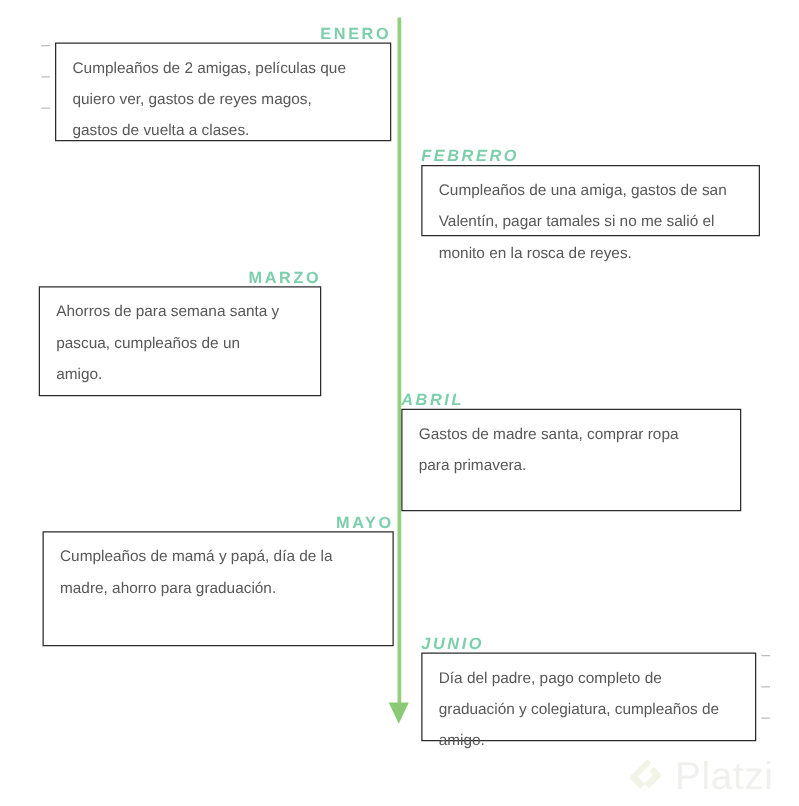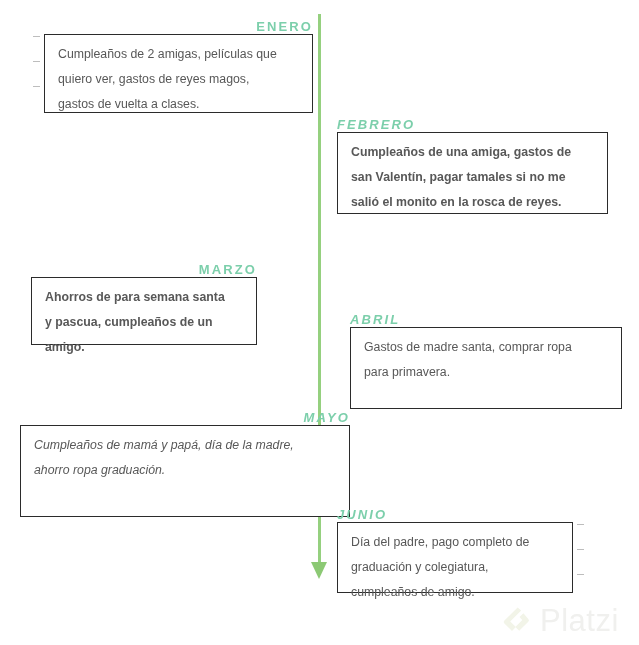--- a/index.html
+++ b/index.html
@@ -79,32 +79,32 @@
   }
   .ticks.on-left  { left: -11px; }
   .ticks.on-right { right: -11px; }
 
   
   
   #entry-enero           { left: 44px;  top: 20px;  width: 269px; }
   #entry-enero .note-box { height: 79px; }
   
   #entry-febrero           { left: 337px; top: 118px; width: 271px; }
-  #entry-febrero .note-box { height: 82px; font-weight: bold; }
+  #entry-febrero .note-box { height: 57px; }
   
-  #entry-marzo           { left: 31px;  top: 215px; width: 226px; margin-top: 48px; }
-  #entry-marzo .note-box { height: 68px; font-weight: bold; }
+  #entry-marzo           { left: 31px;  top: 215px; width: 226px; }
+  #entry-marzo .note-box { height: 88px; }
   
-  #entry-abril           { left: 350px; top: 313px; width: 272px; }
+  #entry-abril           { left: 321px; top: 313px; width: 272px; }
   #entry-abril .note-box { height: 82px; }
   
-  #entry-mayo           { left: 20px;  top: 411px; width: 330px; font-style: italic; }
+  #entry-mayo           { left: 34px;  top: 411px; width: 281px; }
   #entry-mayo .note-box { height: 92px; }
   
-  #entry-junio           { left: 337px; top: 508px; width: 236px; }
+  #entry-junio           { left: 337px; top: 508px; width: 268px; }
   #entry-junio .note-box { height: 71px; }
 
   
   .watermark {
     position: absolute;
     left: 503px;
     top: 605px;
     display: flex;
     align-items: center;
     gap: 7px;
@@ -156,21 +156,21 @@
   <div class="entry right" id="entry-abril">
     <div class="month-label">ABRIL</div>
     <div class="note-box">
       <span>Gastos de madre santa, comprar ropa para primavera.</span>
     </div>
   </div>
 
   <div class="entry left" id="entry-mayo">
     <div class="month-label">MAYO</div>
     <div class="note-box">
-      <span>Cumpleaños de mamá y papá, día de la madre, ahorro ropa graduación.</span>
+      <span>Cumpleaños de mamá y papá, día de la madre, ahorro para graduación.</span>
     </div>
   </div>
 
   <div class="entry right" id="entry-junio">
     <div class="month-label">JUNIO</div>
     <div class="note-box">
       <div class="ticks on-right">
         <span></span>
           <span></span>
           <span></span>

